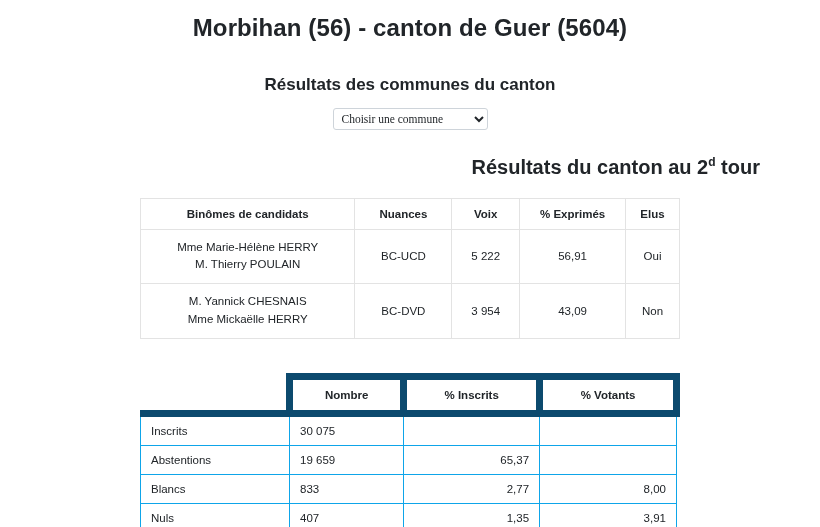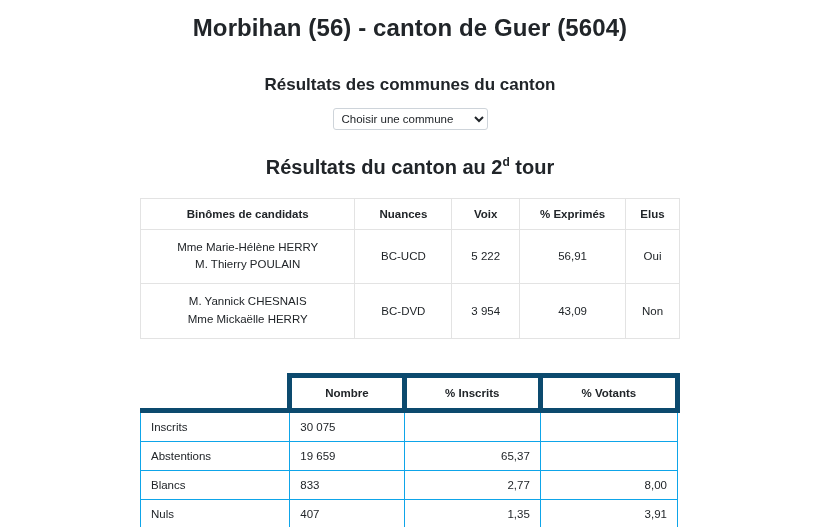--- a/index.html
+++ b/index.html
@@ -36,29 +36,29 @@
   }
   .select-wrap {
     display: flex;
     justify-content: center;
     margin-top: 13px;
   }
   select.commune-select {
     width: 155px;
     height: 22px;
     font-size: 11.5px;
-    font-family: Liberation Sans, sans-serif;
+    font-family: Liberation Serif, serif;
     color: #212529;
     background: #ffffff;
     border: 1px solid #ced4da;
     border-radius: 3px;
     padding: 1px 4px;
   }
   .round-title {
-    text-align: center;
+    text-align: right;
     font-size: 20px;
     font-weight: bold;
     color: #212529;
     margin: 25px 0 0 0;
   }
   .round-title sup {
     font-size: 12px;
     vertical-align: super;
   }
   table {
@@ -100,21 +100,21 @@
   
   .stats-table {
     margin-top: 34px;
     width: 540px;
   }
   .stats-table th {
     font-size: 11.5px;
     font-weight: bold;
     text-align: center;
     padding: 9px 6px;
-    border: 5px solid #0c4a6e;
+    border: 7px solid #0c4a6e;
     background: #ffffff;
     color: #212529;
   }
   .stats-table th.blank-head {
     border-left: none;
     border-top: none;
   }
   .stats-table td {
     padding: 8px 10px;
     border: 1px solid #0ea5e9;

